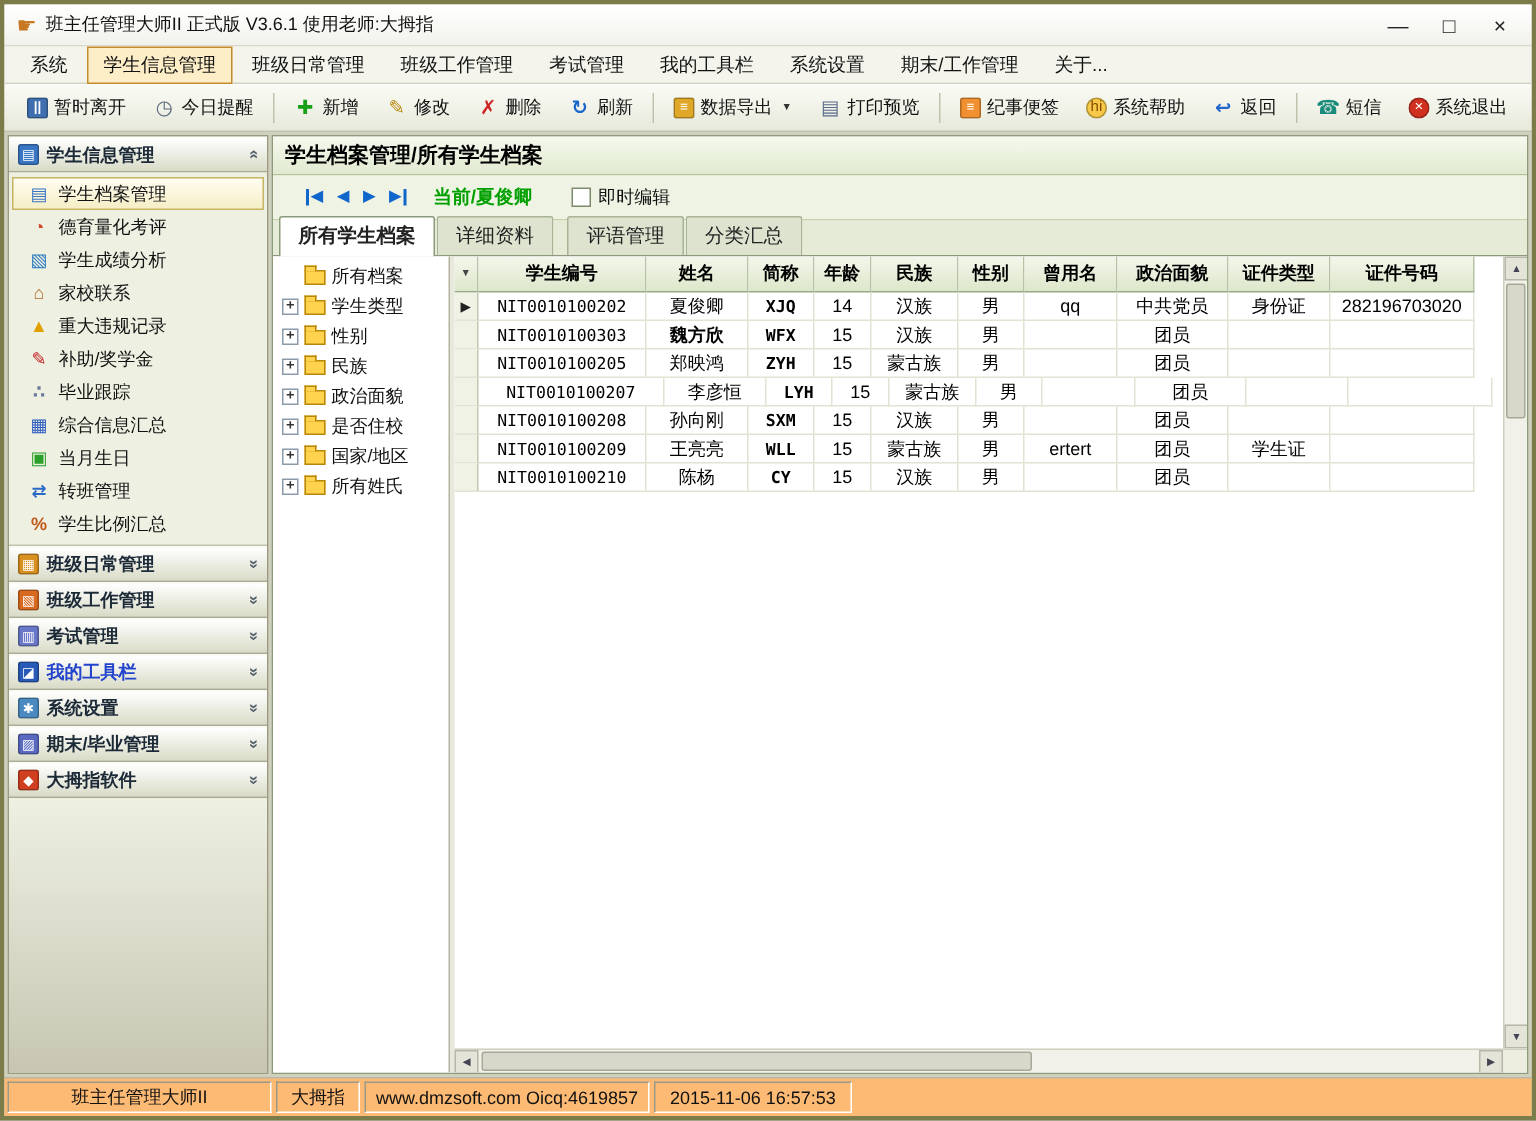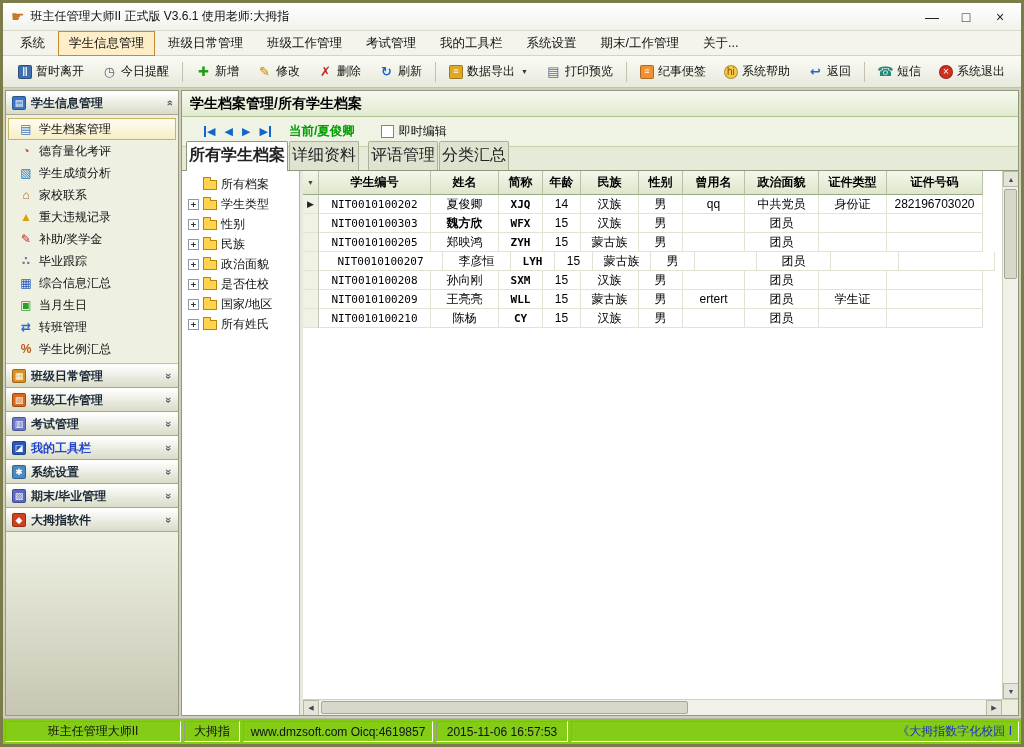--- a/index.html
+++ b/index.html
@@ -83,21 +83,21 @@
   .record-nav { display: flex; align-items: center; gap: 9px; margin-left: 14px; color: #1166cc; }
   .nav-btn { font-size: 11px; font-weight: bold; line-height: 1; cursor: default; }
   .nav-first { border-left: 2px solid currentColor; padding-left: 1px; }
   .nav-last { border-right: 2px solid currentColor; padding-right: 1px; }
   .current-label { margin-left: 18px; font-size: 12.5px; font-weight: bold; color: #00a000; white-space: nowrap; }
   .cb-wrap { margin-left: 26px; display: flex; align-items: center; gap: 5px; font-size: 12px; color: #111; }
   .checkbox { width: 13px; height: 13px; background: #fff; border: 1px solid #7a8a6a; flex: none; }
   
   .tabs { height: 24px; background: #e6ebd8; display: flex; align-items: flex-end;
           padding: 2px 4px 0 4px; border-bottom: 1px solid #8a9a7a; flex: none; }
-  .tab { font-size: 16px; padding: 3px 2px 4px; color: #222; background: #dde3cf;
+  .tab { font-size: 13px; padding: 3px 12px 4px; color: #222; background: #dde3cf;
          border: 1px solid #a8b496; border-bottom: none; margin-right: 1px;
          border-radius: 2px 2px 0 0; }
   .tab.active { background: #ffffff; border-color: #8a9a7a; font-weight: bold;
                 position: relative; margin-bottom: -1px; padding-bottom: 5px; }
   .tab.gap { margin-left: 8px; }
   
   .tab-body { flex: 1; display: flex; min-height: 0; background: #fff; }
   .tree-panel { width: 118px; flex: none; background: #fff; border-right: 1px solid #b4b4a0;
                 padding: 3px 0; overflow: hidden; }
   .tree-item { height: 20px; display: flex; align-items: center; gap: 4px; padding-left: 6px;
@@ -140,21 +140,21 @@
   .sc-arrow { width: 16px; height: 16px; flex: none; background: #e4e4d8; border: 1px solid #b8b8a8;
               display: flex; align-items: center; justify-content: center; font-size: 7px; color: #445; }
   .v-track { flex: 1; position: relative; }
   .v-thumb { position: absolute; top: 2px; left: 1px; width: 13px; height: 90px;
              background: #d8d8ca; border: 1px solid #a8a896; border-radius: 2px; }
   .h-track { flex: 1; position: relative; }
   .h-thumb { position: absolute; left: 2px; top: 1px; height: 13px; width: 55%;
              background: #d8d8ca; border: 1px solid #a8a896; border-radius: 2px; }
   .sc-corner { width: 16px; height: 16px; flex: none; background: #ececdf; }
   
-  .statusbar { height: 26px; flex: none; background: #84cc16; border-top: 1px solid #b8b8a4;
+  .statusbar { height: 26px; flex: none; background: #fdba74; border-top: 1px solid #b8b8a4;
                display: flex; align-items: stretch; padding: 2px; gap: 3px; }
   .st-sec { border: 1px solid; border-color: #9a9a86 #ffffff #ffffff #9a9a86;
             display: flex; align-items: center; justify-content: center;
             font-size: 12px; color: #111; padding: 0 6px; white-space: nowrap; overflow: hidden; }
   .st-sec.grow { flex: 1; }
 </style>
 </head>
 <body>
 
 <div class="window">
@@ -545,17 +545,14 @@
       </div>
       <div class="st-sec" style="width: 56px;">
         <span>大拇指</span>
       </div>
       <div class="st-sec" style="width: 190px;">
         <span>www.dmzsoft.com Oicq:4619857</span>
       </div>
       <div class="st-sec" style="width: 132px;">
         <span>2015-11-06 16:57:53</span>
       </div>
-      <div class="st-sec grow" style="justify-content: flex-end;">
-        <span style="color: rgb(34, 51, 187);">《大拇指数字化校园 I</span>
-      </div>
     </div>
 </div>
 
 </body></html>

